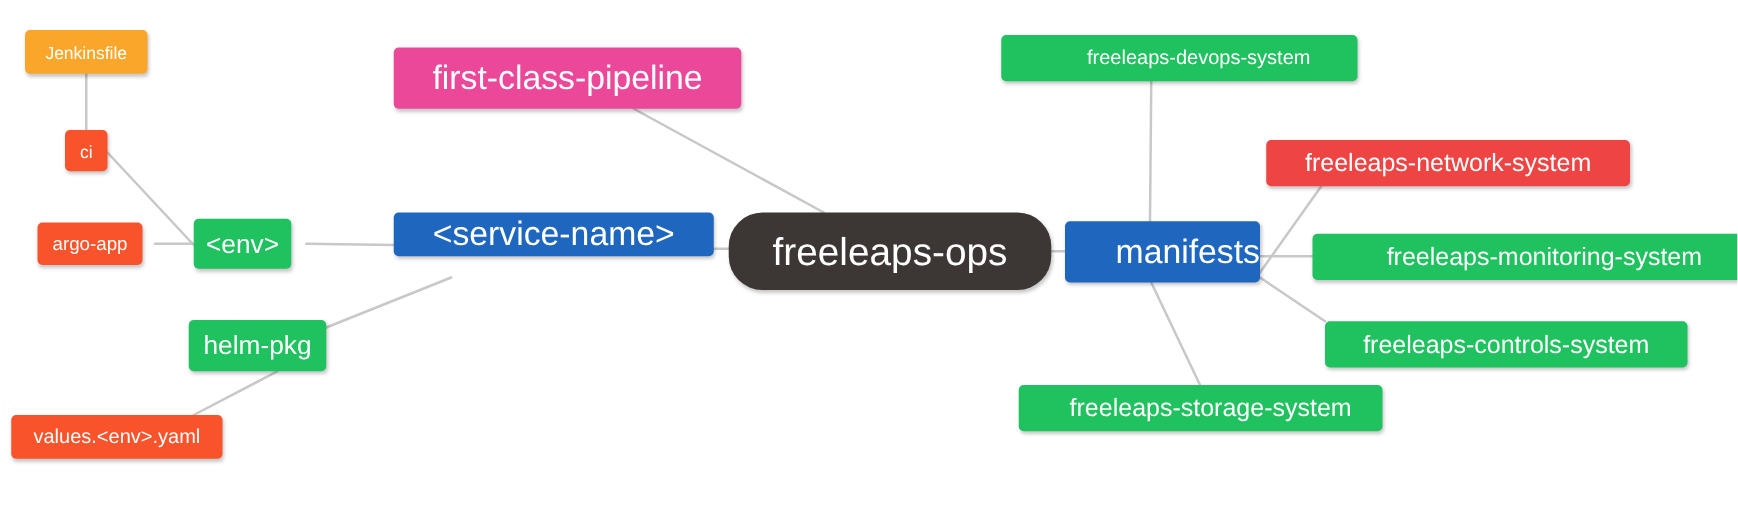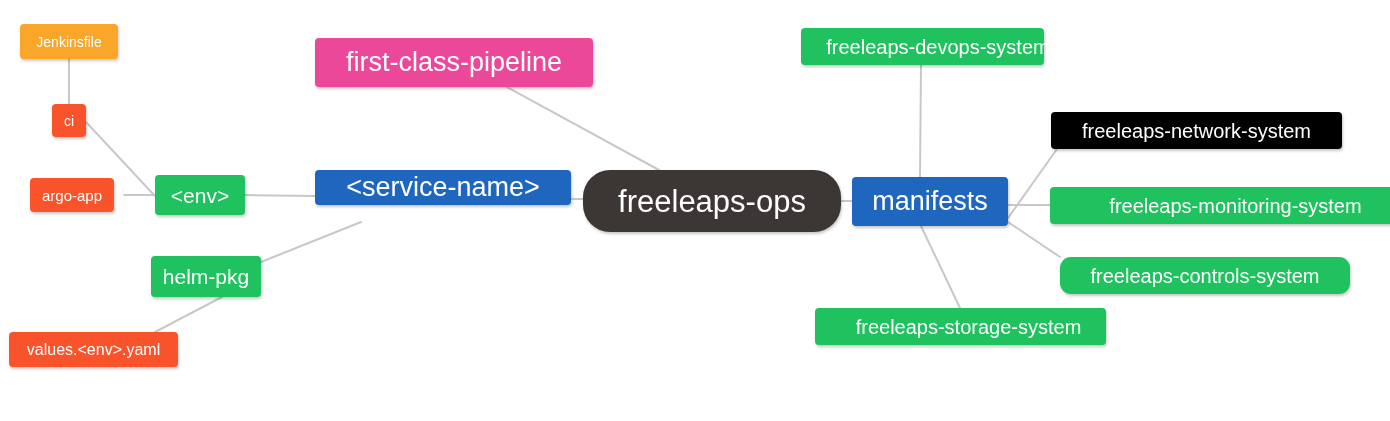--- a/index.html
+++ b/index.html
@@ -66,50 +66,50 @@
   <div id="nodes">
       <div class="node" style="left: 20px; top: 24px; width: 98px; height: 35px; background: rgb(249, 166, 42); font-size: 14px;">
         <span class="node-label">Jenkinsfile</span>
       </div>
       <div class="node" style="left: 52px; top: 104px; width: 34px; height: 33px; background: rgb(248, 83, 42); font-size: 14px;">
         <span class="node-label">ci</span>
       </div>
       <div class="node" style="left: 30px; top: 178px; width: 84px; height: 34px; background: rgb(248, 83, 42); font-size: 15px;">
         <span class="node-label">argo-app</span>
       </div>
-      <div class="node" style="left: 155px; top: 175px; width: 90px; height: 40px; background: rgb(31, 194, 94); font-size: 21px;">
+      <div class="node" style="left: 155px; top: 175px; width: 78px; height: 40px; background: rgb(31, 194, 94); font-size: 21px;">
         <span class="node-label">&lt;env&gt;</span>
       </div>
       <div class="node" style="left: 151px; top: 256px; width: 110px; height: 41px; background: rgb(31, 194, 94); font-size: 21px;">
         <span class="node-label">helm-pkg</span>
       </div>
       <div class="node" style="left: 9px; top: 332px; width: 169px; height: 35px; background: rgb(248, 83, 42); font-size: 16px;">
         <span class="node-label">values.&lt;env&gt;.yaml</span>
       </div>
       <div class="node" style="left: 315px; top: 38px; width: 278px; height: 49px; background: #ec4899; font-size: 27px;">
         <span class="node-label">first-class-pipeline</span>
       </div>
       <div class="node" style="left: 315px; top: 170px; width: 256px; height: 35px; background: rgb(31, 102, 191); font-size: 27px;">
         <span class="node-label">&lt;service-name&gt;</span>
       </div>
       <div class="node" style="left: 583px; top: 170px; width: 258px; height: 62px; background: rgb(60, 55, 52); font-size: 31px; border-radius: 27px;">
         <span class="node-label">freeleaps-ops</span>
       </div>
-      <div class="node" style="left: 852px; top: 177px; width: 156px; height: 49px; background: rgb(31, 102, 191); font-size: 27px;">
+      <div class="node" style="left: 852px; top: 177px; width: 156px; height: 49px; background: rgb(31, 102, 191); font-size: 27px; justify-content: flex-end;">
         <span class="node-label">manifests</span>
       </div>
-      <div class="node" style="left: 801px; top: 28px; width: 243px; height: 37px; background: rgb(31, 194, 94); font-size: 20px; padding-left: 31px;">
+      <div class="node" style="left: 801px; top: 28px; width: 285px; height: 37px; background: rgb(31, 194, 94); font-size: 16px; padding-left: 31px;">
         <span class="node-label">freeleaps-devops-system</span>
       </div>
-      <div class="node" style="left: 1051px; top: 112px; width: 291px; height: 37px; background: #000000; font-size: 20px;">
+      <div class="node" style="left: 1013px; top: 112px; width: 291px; height: 37px; background: #ef4444; font-size: 20px;">
         <span class="node-label">freeleaps-network-system</span>
       </div>
       <div class="node" style="left: 1050px; top: 187px; width: 371px; height: 37px; background: rgb(31, 194, 94); font-size: 20px;">
         <span class="node-label">freeleaps-monitoring-system</span>
       </div>
-      <div class="node" style="left: 1060px; top: 257px; width: 290px; height: 37px; background: rgb(31, 194, 94); font-size: 20px; border-radius: 11px;">
+      <div class="node" style="left: 1060px; top: 257px; width: 290px; height: 37px; background: rgb(31, 194, 94); font-size: 20px;">
         <span class="node-label">freeleaps-controls-system</span>
       </div>
       <div class="node" style="left: 815px; top: 308px; width: 291px; height: 37px; background: rgb(31, 194, 94); font-size: 20px; padding-left: 16px;">
         <span class="node-label">freeleaps-storage-system</span>
       </div>
     </div>
 </div>
 
 </body></html>

